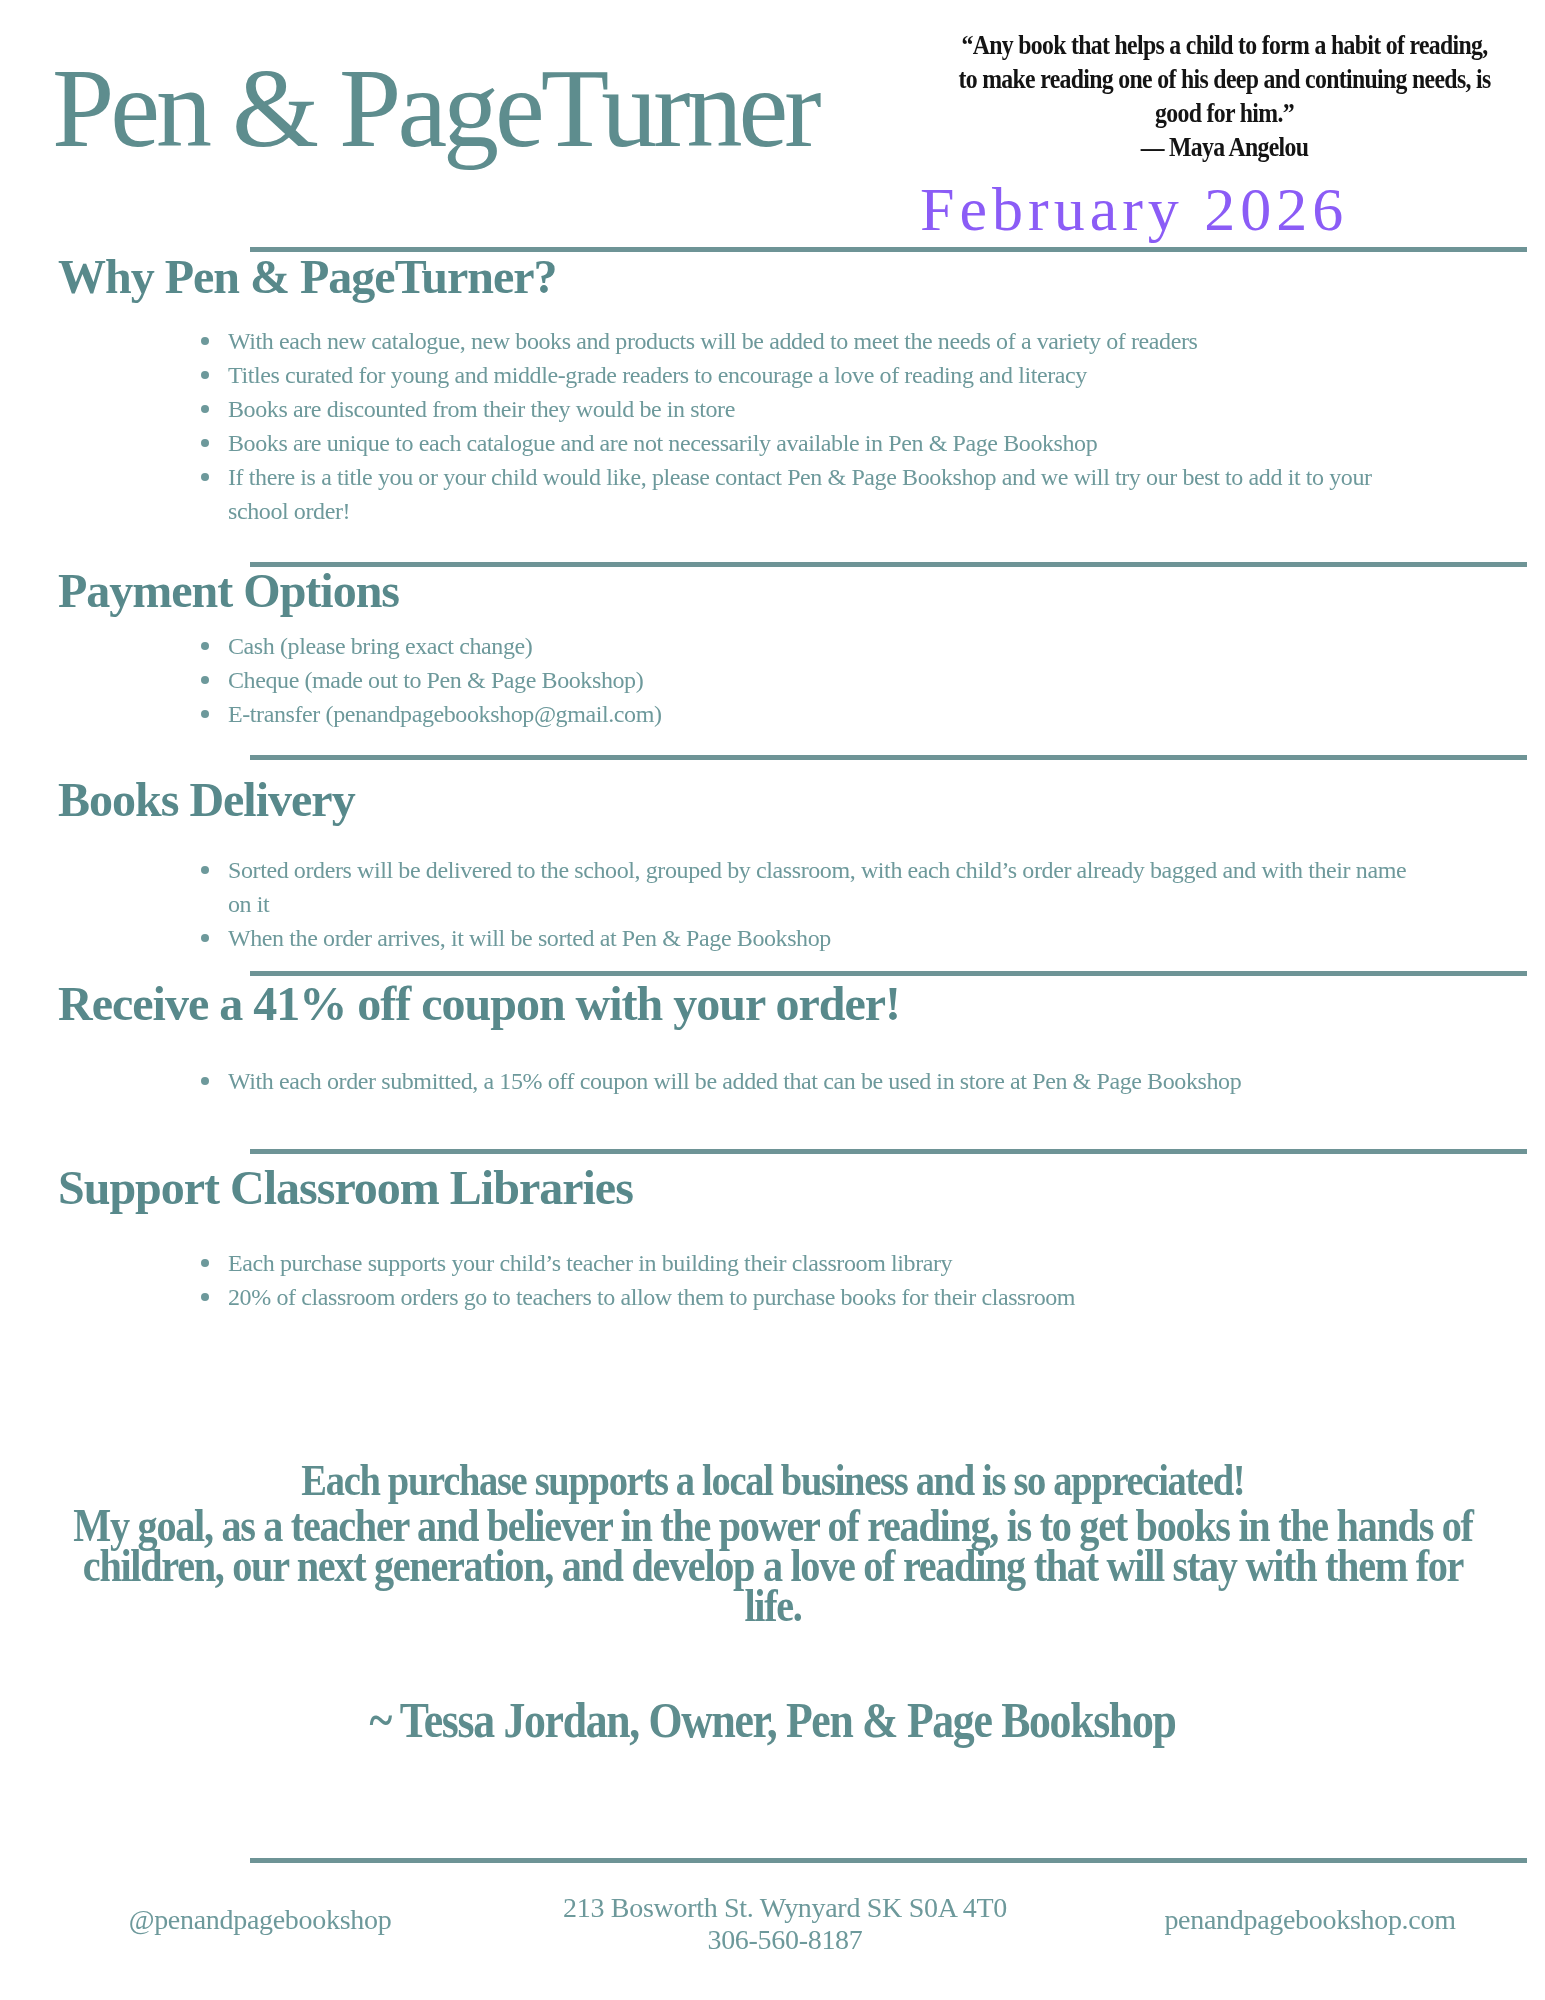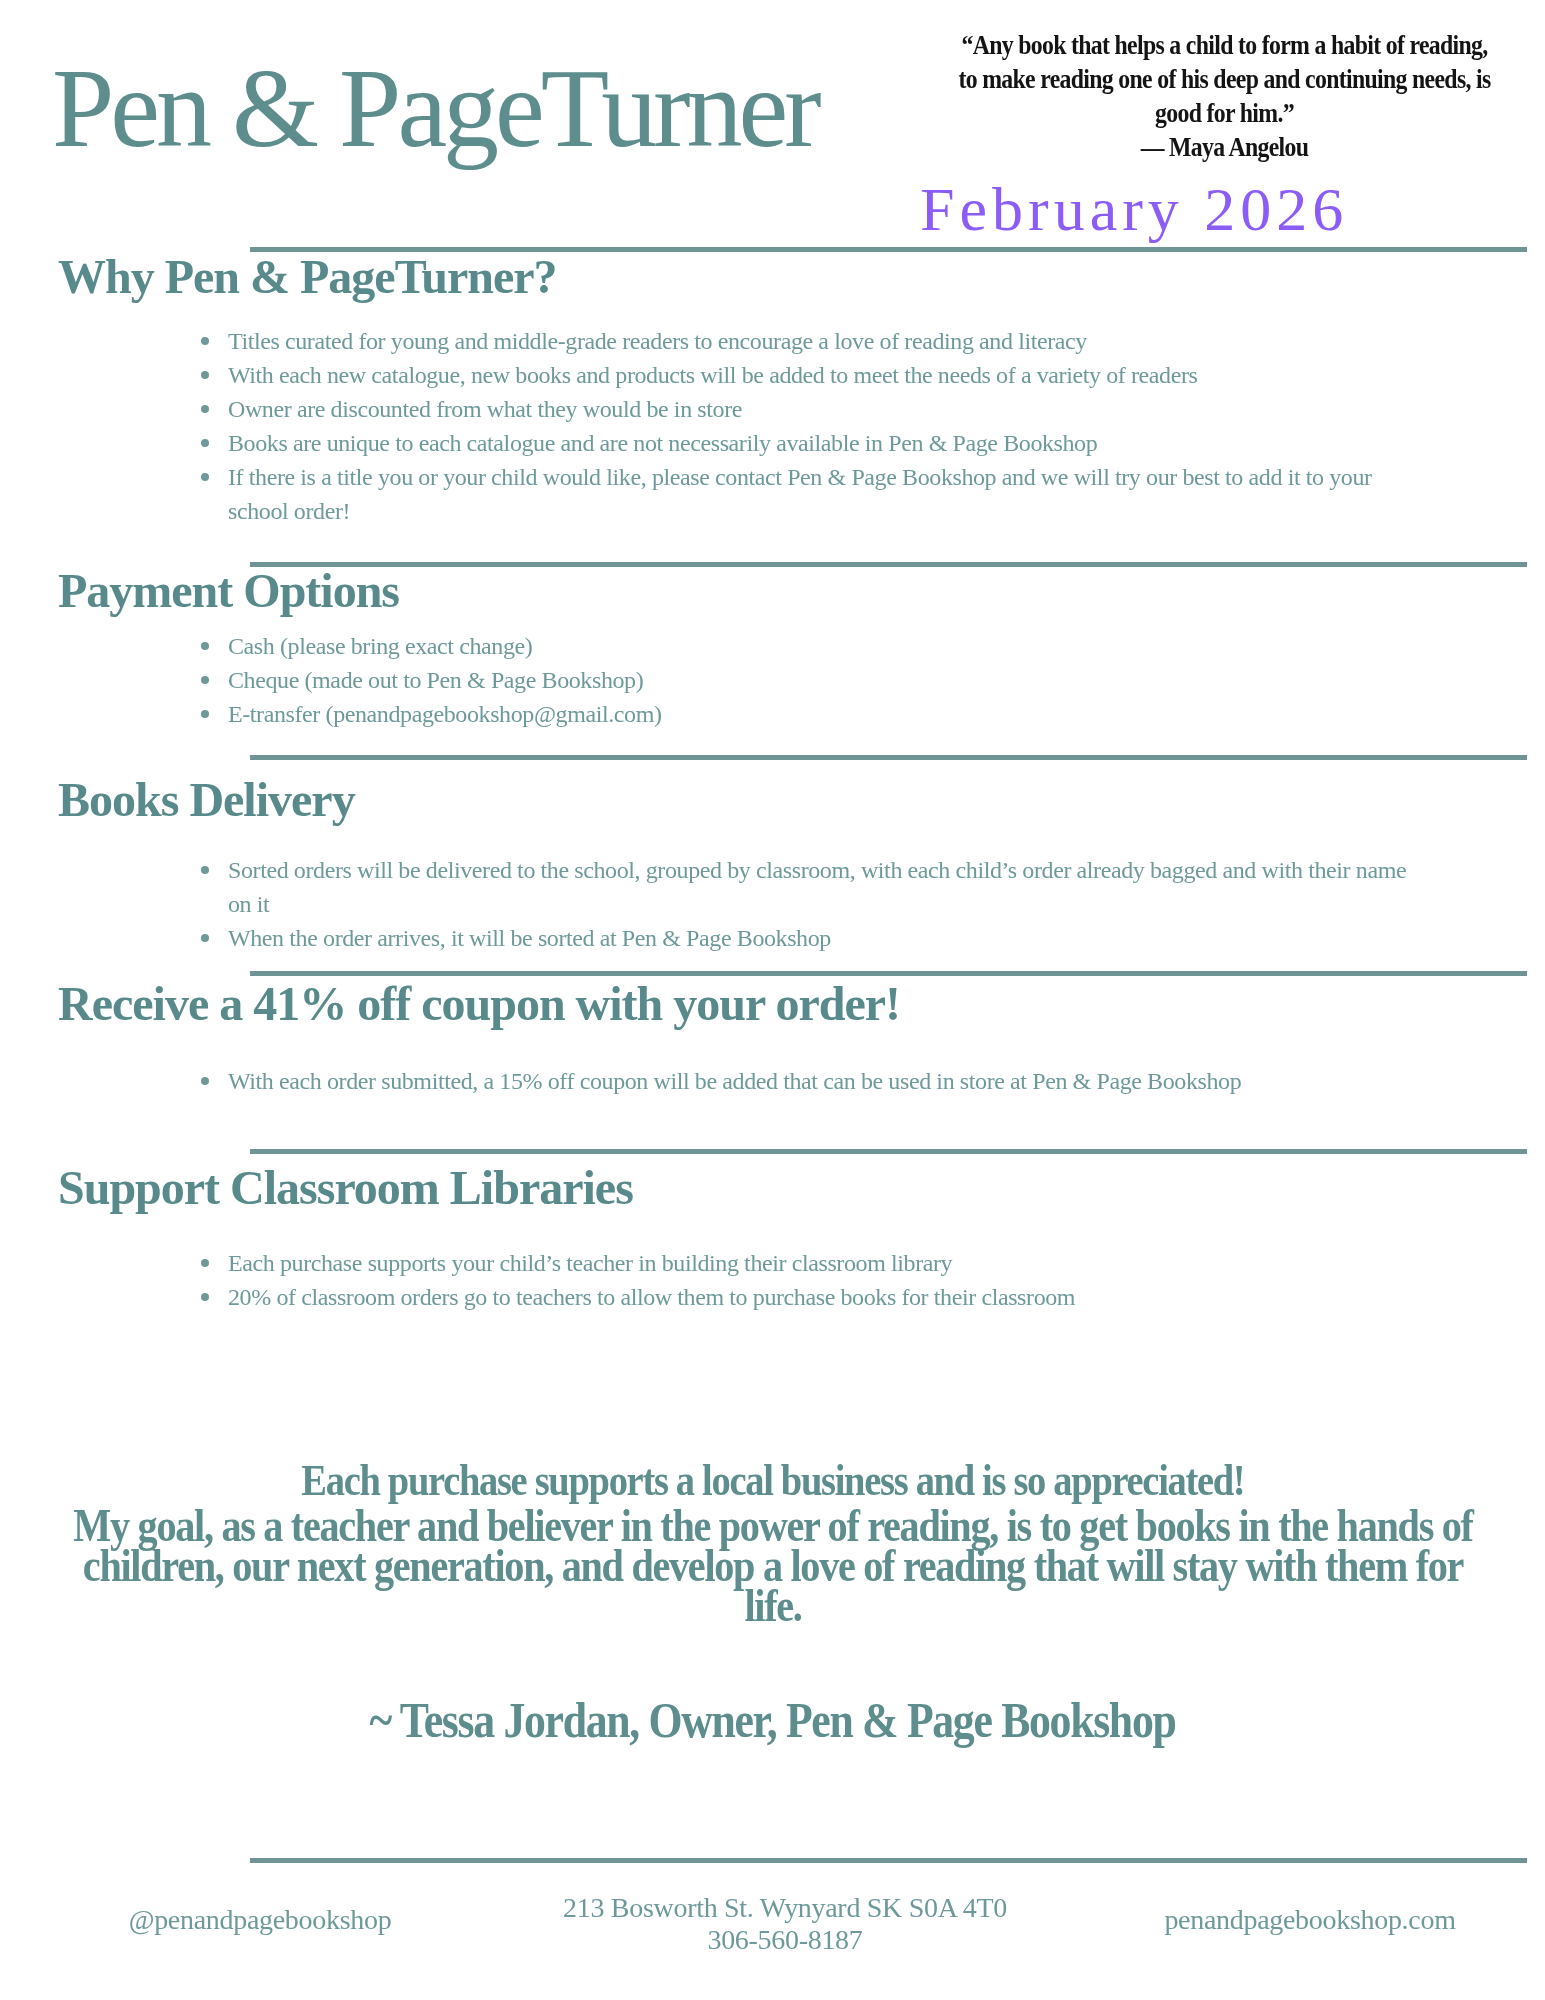--- a/index.html
+++ b/index.html
@@ -88,23 +88,23 @@
     <div>“Any book that helps a child to form a habit of reading, to make reading one of his deep and continuing needs, is good for him.”</div>
     <div class="quote-attr">— Maya Angelou</div>
   </div>
 
   <div class="issue-date">February 2026</div>
 
   <div class="rule" style="top:247px"></div>
 
   <h2 class="sec-title" style="top:250px">Why Pen &amp; PageTurner?</h2>
   <ul class="bullets" style="top:324px">
+      <li>With each new catalogue, new books and products will be added to meet the needs of a variety of readers</li>
       <li>Titles curated for young and middle-grade readers to encourage a love of reading and literacy</li>
-      <li>With each new catalogue, new books and products will be added to meet the needs of a variety of readers</li>
-      <li>Owner are discounted from what they would be in store</li>
+      <li>Books are discounted from their they would be in store</li>
       <li>Books are unique to each catalogue and are not necessarily available in Pen &amp; Page Bookshop</li>
       <li>If there is a title you or your child would like, please contact Pen &amp; Page Bookshop and we will try our best to add it to your school order!</li>
     </ul>
 
   <div class="rule" style="top:562px"></div>
 
   <h2 class="sec-title" style="top:564px">Payment Options</h2>
   <ul class="bullets" style="top:629px">
       <li>Cash (please bring exact change)</li>
       <li>Cheque (made out to Pen &amp; Page Bookshop)</li>

